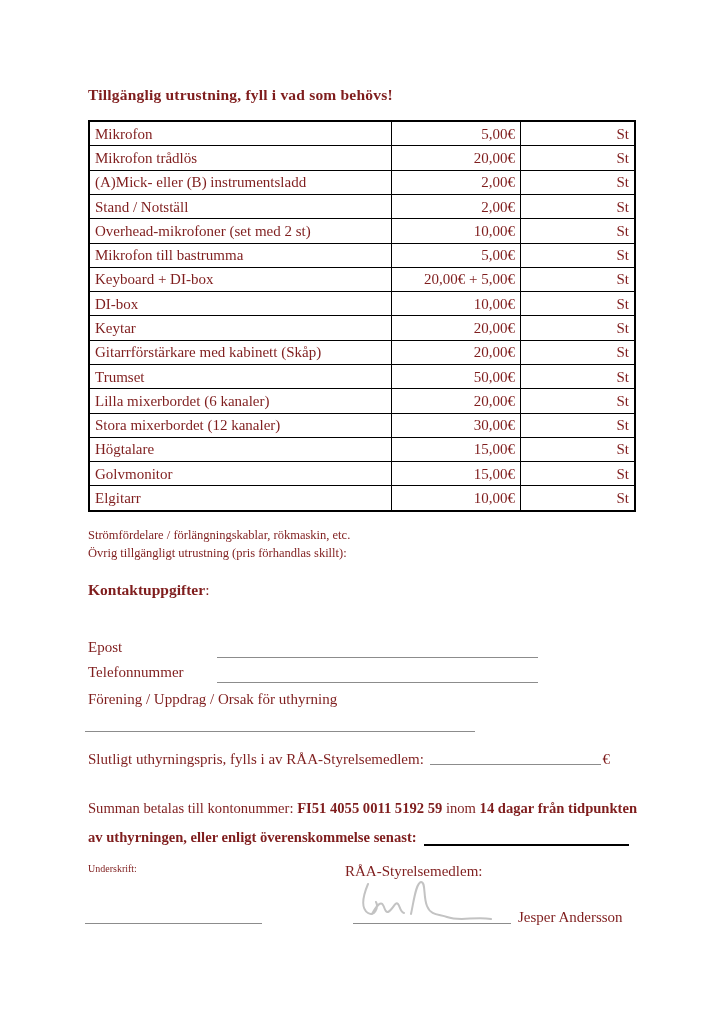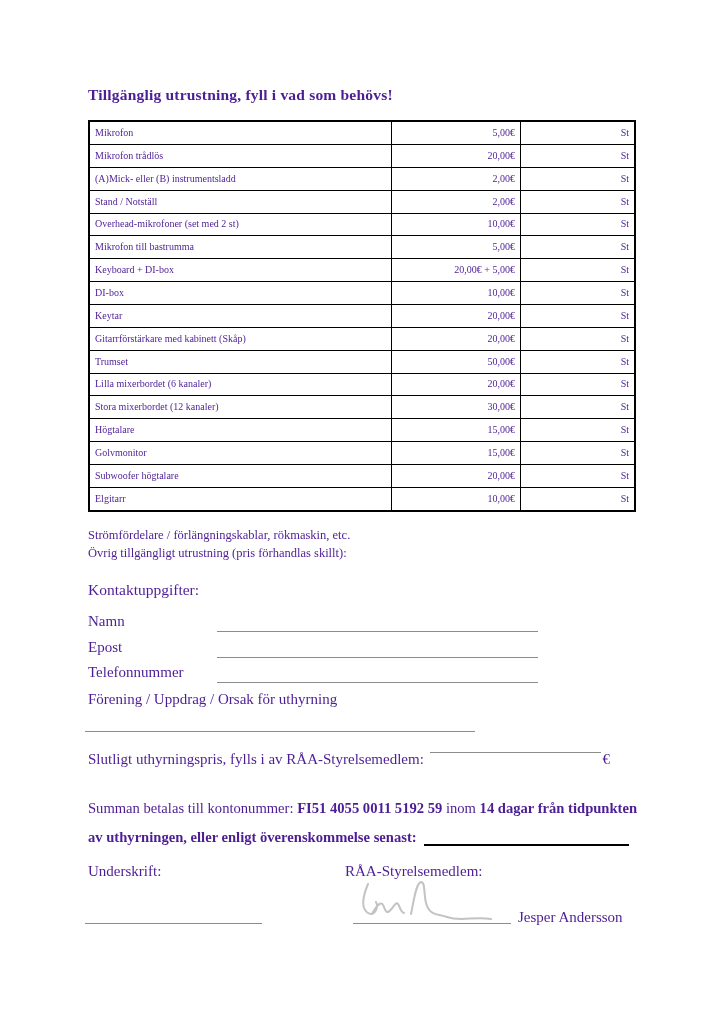--- a/index.html
+++ b/index.html
@@ -1,96 +1,96 @@
 <!DOCTYPE html>
 <html><head>
 <meta charset="utf-8">
 <style>
   html,body{margin:0;padding:0;background:#e8e8e8;}
   .page{
     position:relative;
     width:725px;height:1024px;
     background:#ffffff;
     font-family:"Liberation Serif","DejaVu Serif",serif;
-    color:#4c1d95;
+    color:#7f1d1d;
     overflow:hidden;
     margin:0 auto;
   }
   .abs{position:absolute;}
   .doc-title{
     left:88px;top:86px;
     font-size:15.5px;font-weight:bold;
     letter-spacing:0.2px;
     white-space:nowrap;
   }
   table.equip{
     position:absolute;left:88px;top:120px;
     width:542px;height:392px;
     border-collapse:collapse;
     border:2px solid #000;
     table-layout:fixed;
-    font-size:10px;
+    font-size:15px;
   }
   table.equip td{
     border:1px solid #000;
     padding:0 5px;
     line-height:18px;
     overflow:hidden;
     white-space:nowrap;
   }
   td.c-item{width:291px;text-align:left;}
   td.c-price{width:118px;text-align:right;}
   td.c-qty{width:103px;text-align:right;}
   .notes{
     left:88px;top:527px;
     font-size:12.5px;line-height:1.4;
     white-space:nowrap;
   }
   .contact-heading{
     left:88px;top:581px;
     font-size:15.5px;white-space:nowrap;
   }
-  .contact-heading .hb{font-weight:normal;margin-top:20px;}
+  .contact-heading .hb{font-weight:bold;margin-top:20px;}
   .field-row{
     position:absolute;left:88px;width:450px;height:18px;
     font-size:15px;
   }
   .field-label{position:absolute;left:0;top:0;white-space:nowrap;}
   .fill-line{
     position:absolute;left:129px;width:321px;bottom:-1px;
     border-bottom:1.5px solid #8c8c8c;height:1px;
   }
   .reason-label{
     left:88px;top:691px;font-size:15px;white-space:nowrap;
   }
   .reason-line{
     left:85px;top:714px;width:390px;height:17px;
     border-bottom:1.5px solid #8c8c8c;
   }
   .final-price-row{
     position:absolute;left:88px;top:751px;width:522px;
-    display:flex;align-items:flex-start;
+    display:flex;align-items:flex-end;
     font-size:15px;white-space:nowrap;
   }
   .final-price-row .flex-line{
     flex:1;border-bottom:1.5px solid #8c8c8c;
     margin:0 2px 3px 6px;height:1px;
   }
   .payment{
     position:absolute;left:88px;top:794px;width:541px;
     font-size:14.6px;line-height:29px;
   }
   .payment .pline1{white-space:nowrap;}
   .payment .pline2{display:flex;align-items:flex-end;white-space:nowrap;gap:7px;}
   .payment .b{font-weight:bold;}
   .payment .flex-line-black{
     flex:1;border-bottom:2px solid #000;
     margin-bottom:6px;height:1px;
   }
-  .sig-label-left{left:88px;top:863px;font-size:15px;white-space:nowrap;text-align:right;}
+  .sig-label-left{left:88px;top:863px;font-size:10px;white-space:nowrap;text-align:right;}
   .sig-label-right{left:345px;top:863px;font-size:15px;white-space:nowrap;}
   .sig-line-left{
     left:85px;top:906px;width:177px;height:17px;
     border-bottom:1.5px solid #8c8c8c;
   }
   .sig-line-right{
     left:353px;top:906px;width:158px;height:17px;
     border-bottom:1.5px solid #8c8c8c;
   }
   .signature-svg{left:358px;top:876px;width:140px;height:50px;}
@@ -174,43 +174,34 @@
         <td class="c-item">Högtalare</td>
         <td class="c-price">15,00€</td>
         <td class="c-qty">St</td>
       </tr>
       <tr>
         <td class="c-item">Golvmonitor</td>
         <td class="c-price">15,00€</td>
         <td class="c-qty">St</td>
       </tr>
       <tr>
-        <td class="c-item">Subwoofer högtalare</td>
-        <td class="c-price">20,00€</td>
-        <td class="c-qty">St</td>
-      </tr>
-      <tr>
         <td class="c-item">Elgitarr</td>
         <td class="c-price">10,00€</td>
         <td class="c-qty">St</td>
       </tr>
     </tbody>
   </table>
 
   <div class="abs notes">
     <div>Strömfördelare / förlängningskablar, rökmaskin, etc.</div>
     <div>Övrig tillgängligt utrustning (pris förhandlas skillt):</div>
   </div>
 
   <div class="abs contact-heading"><span class="hb">Kontaktuppgifter</span><span>:</span></div>
 
-  <div class="field-row" style="top:613px;">
-    <span class="field-label">Namn</span>
-    <span class="fill-line"></span>
-  </div>
   <div class="field-row" style="top:664px;">
     <span class="field-label">Telefonnummer</span>
     <span class="fill-line"></span>
   </div>
   <div class="field-row" style="top:639px;">
     <span class="field-label">Epost</span>
     <span class="fill-line"></span>
   </div>
 
   <div class="abs reason-label">Förening / Uppdrag / Orsak för uthyrning</div>

